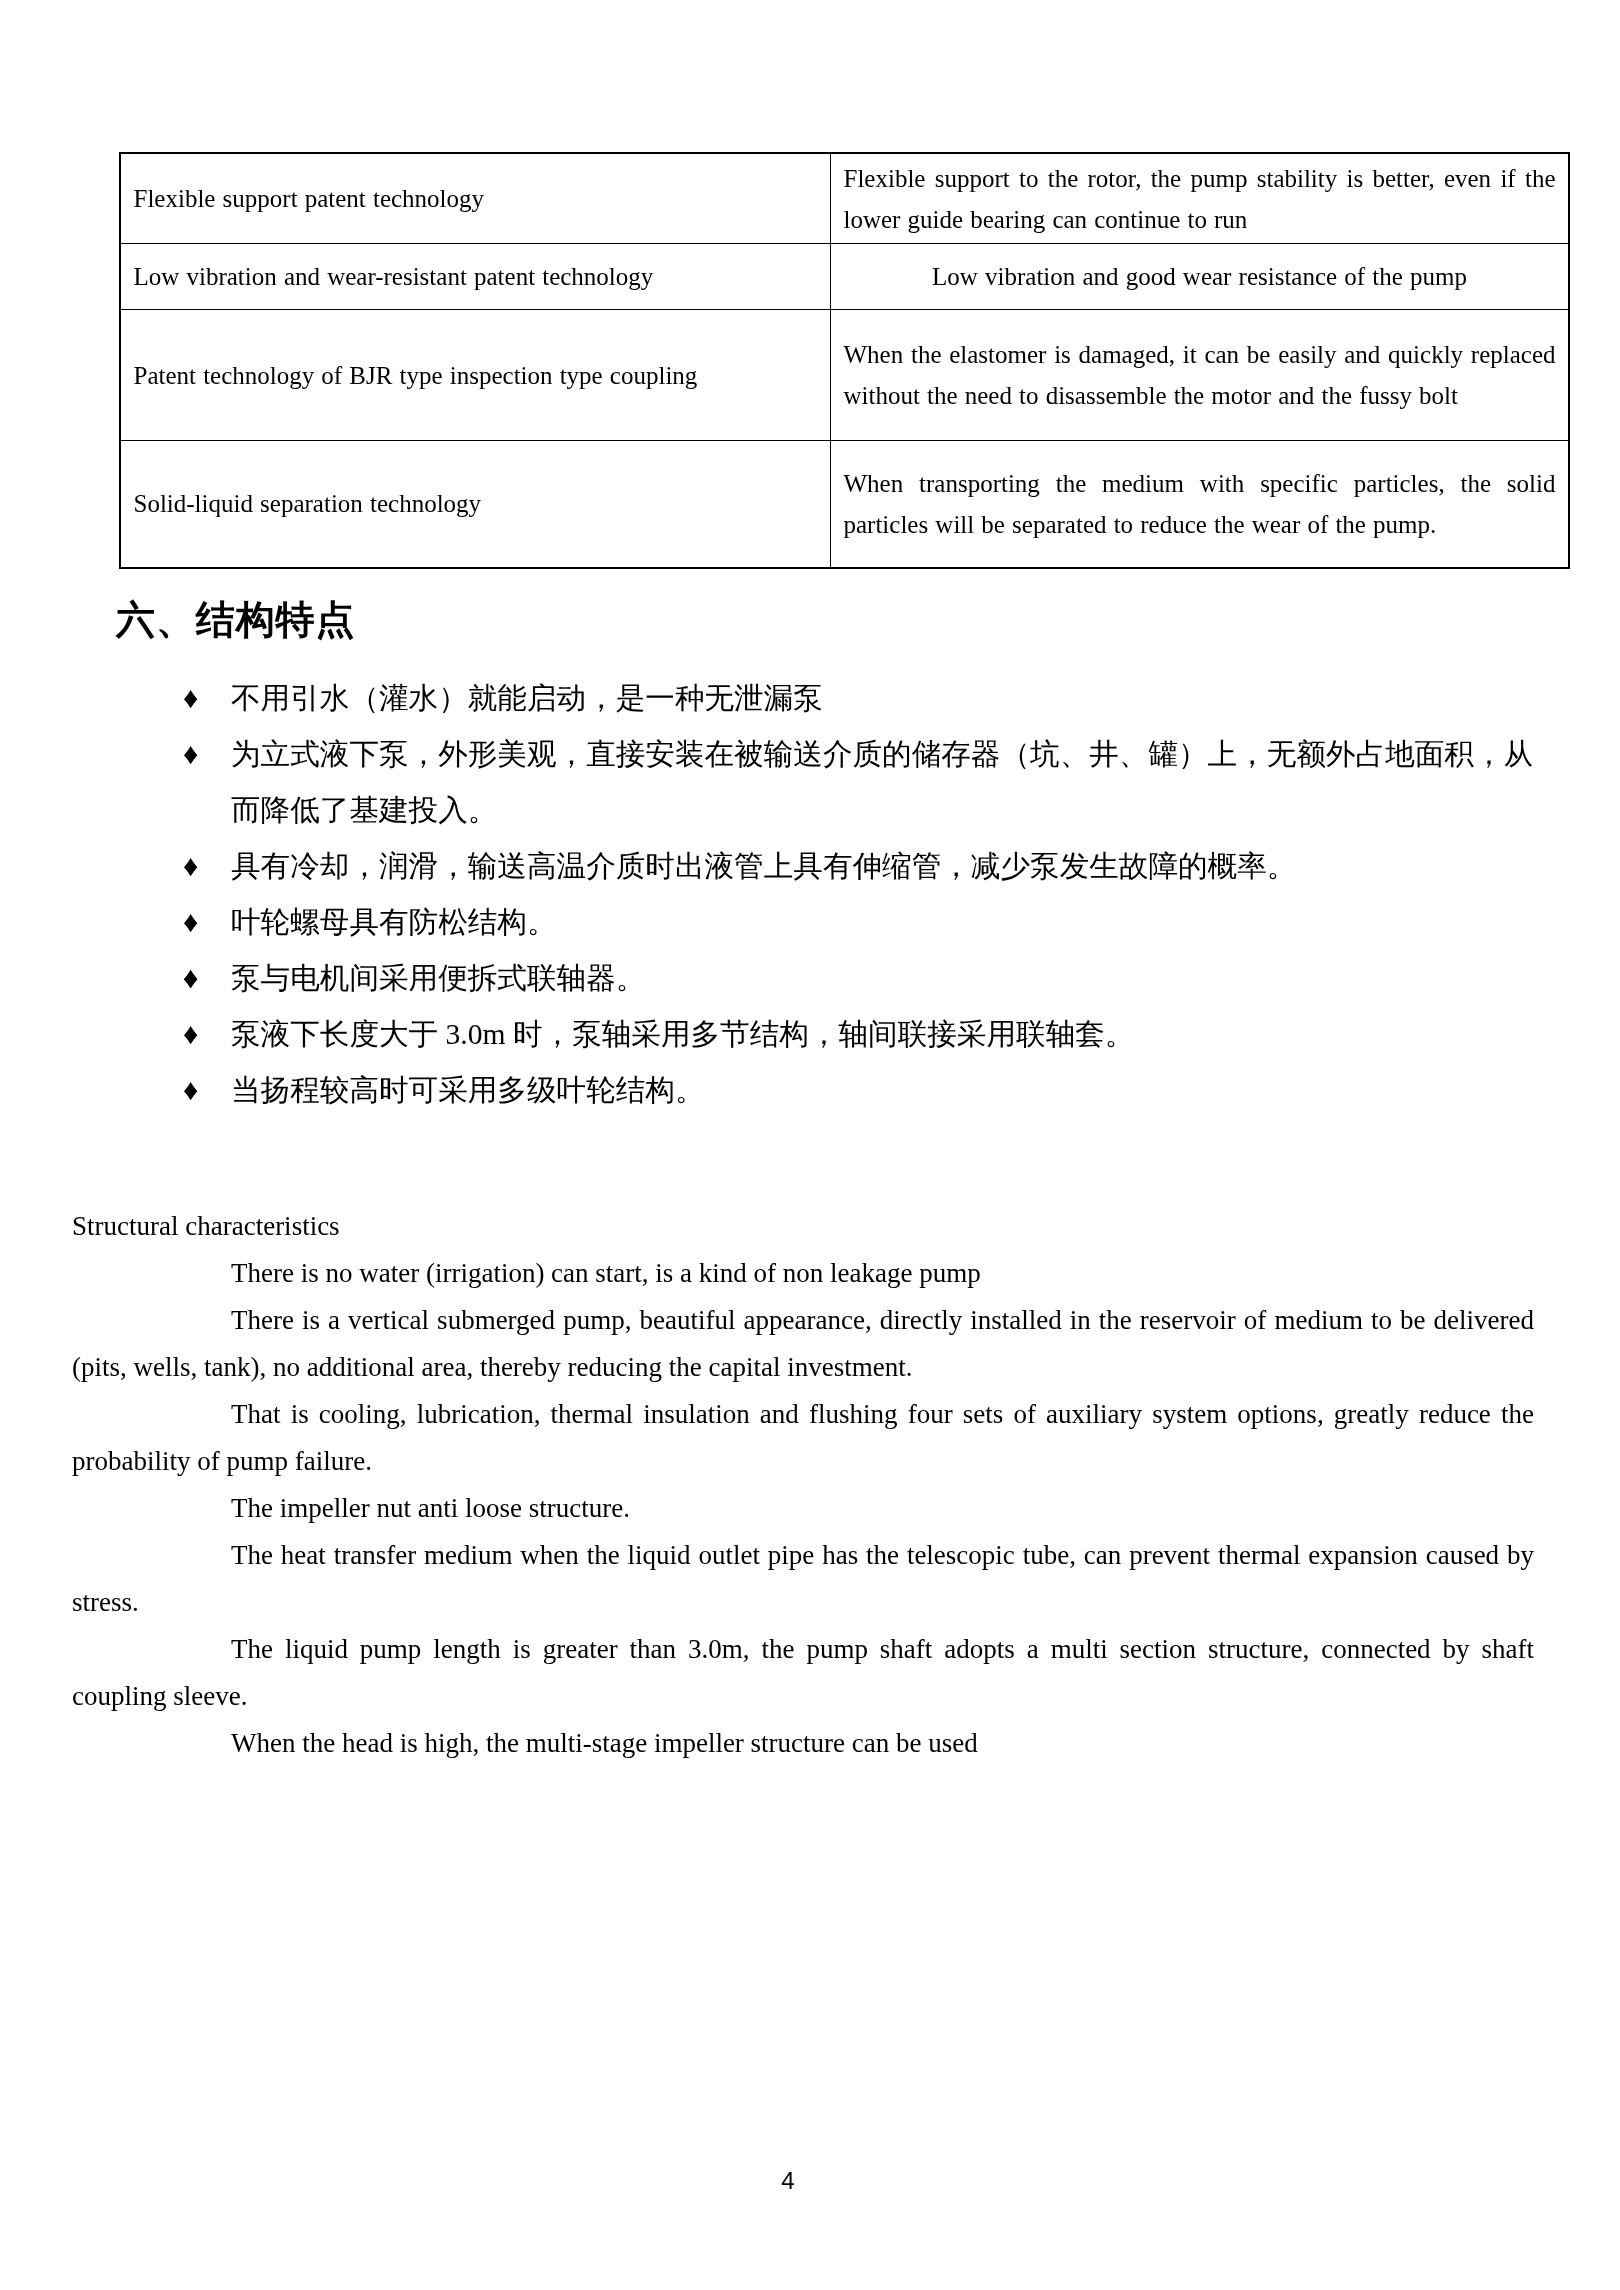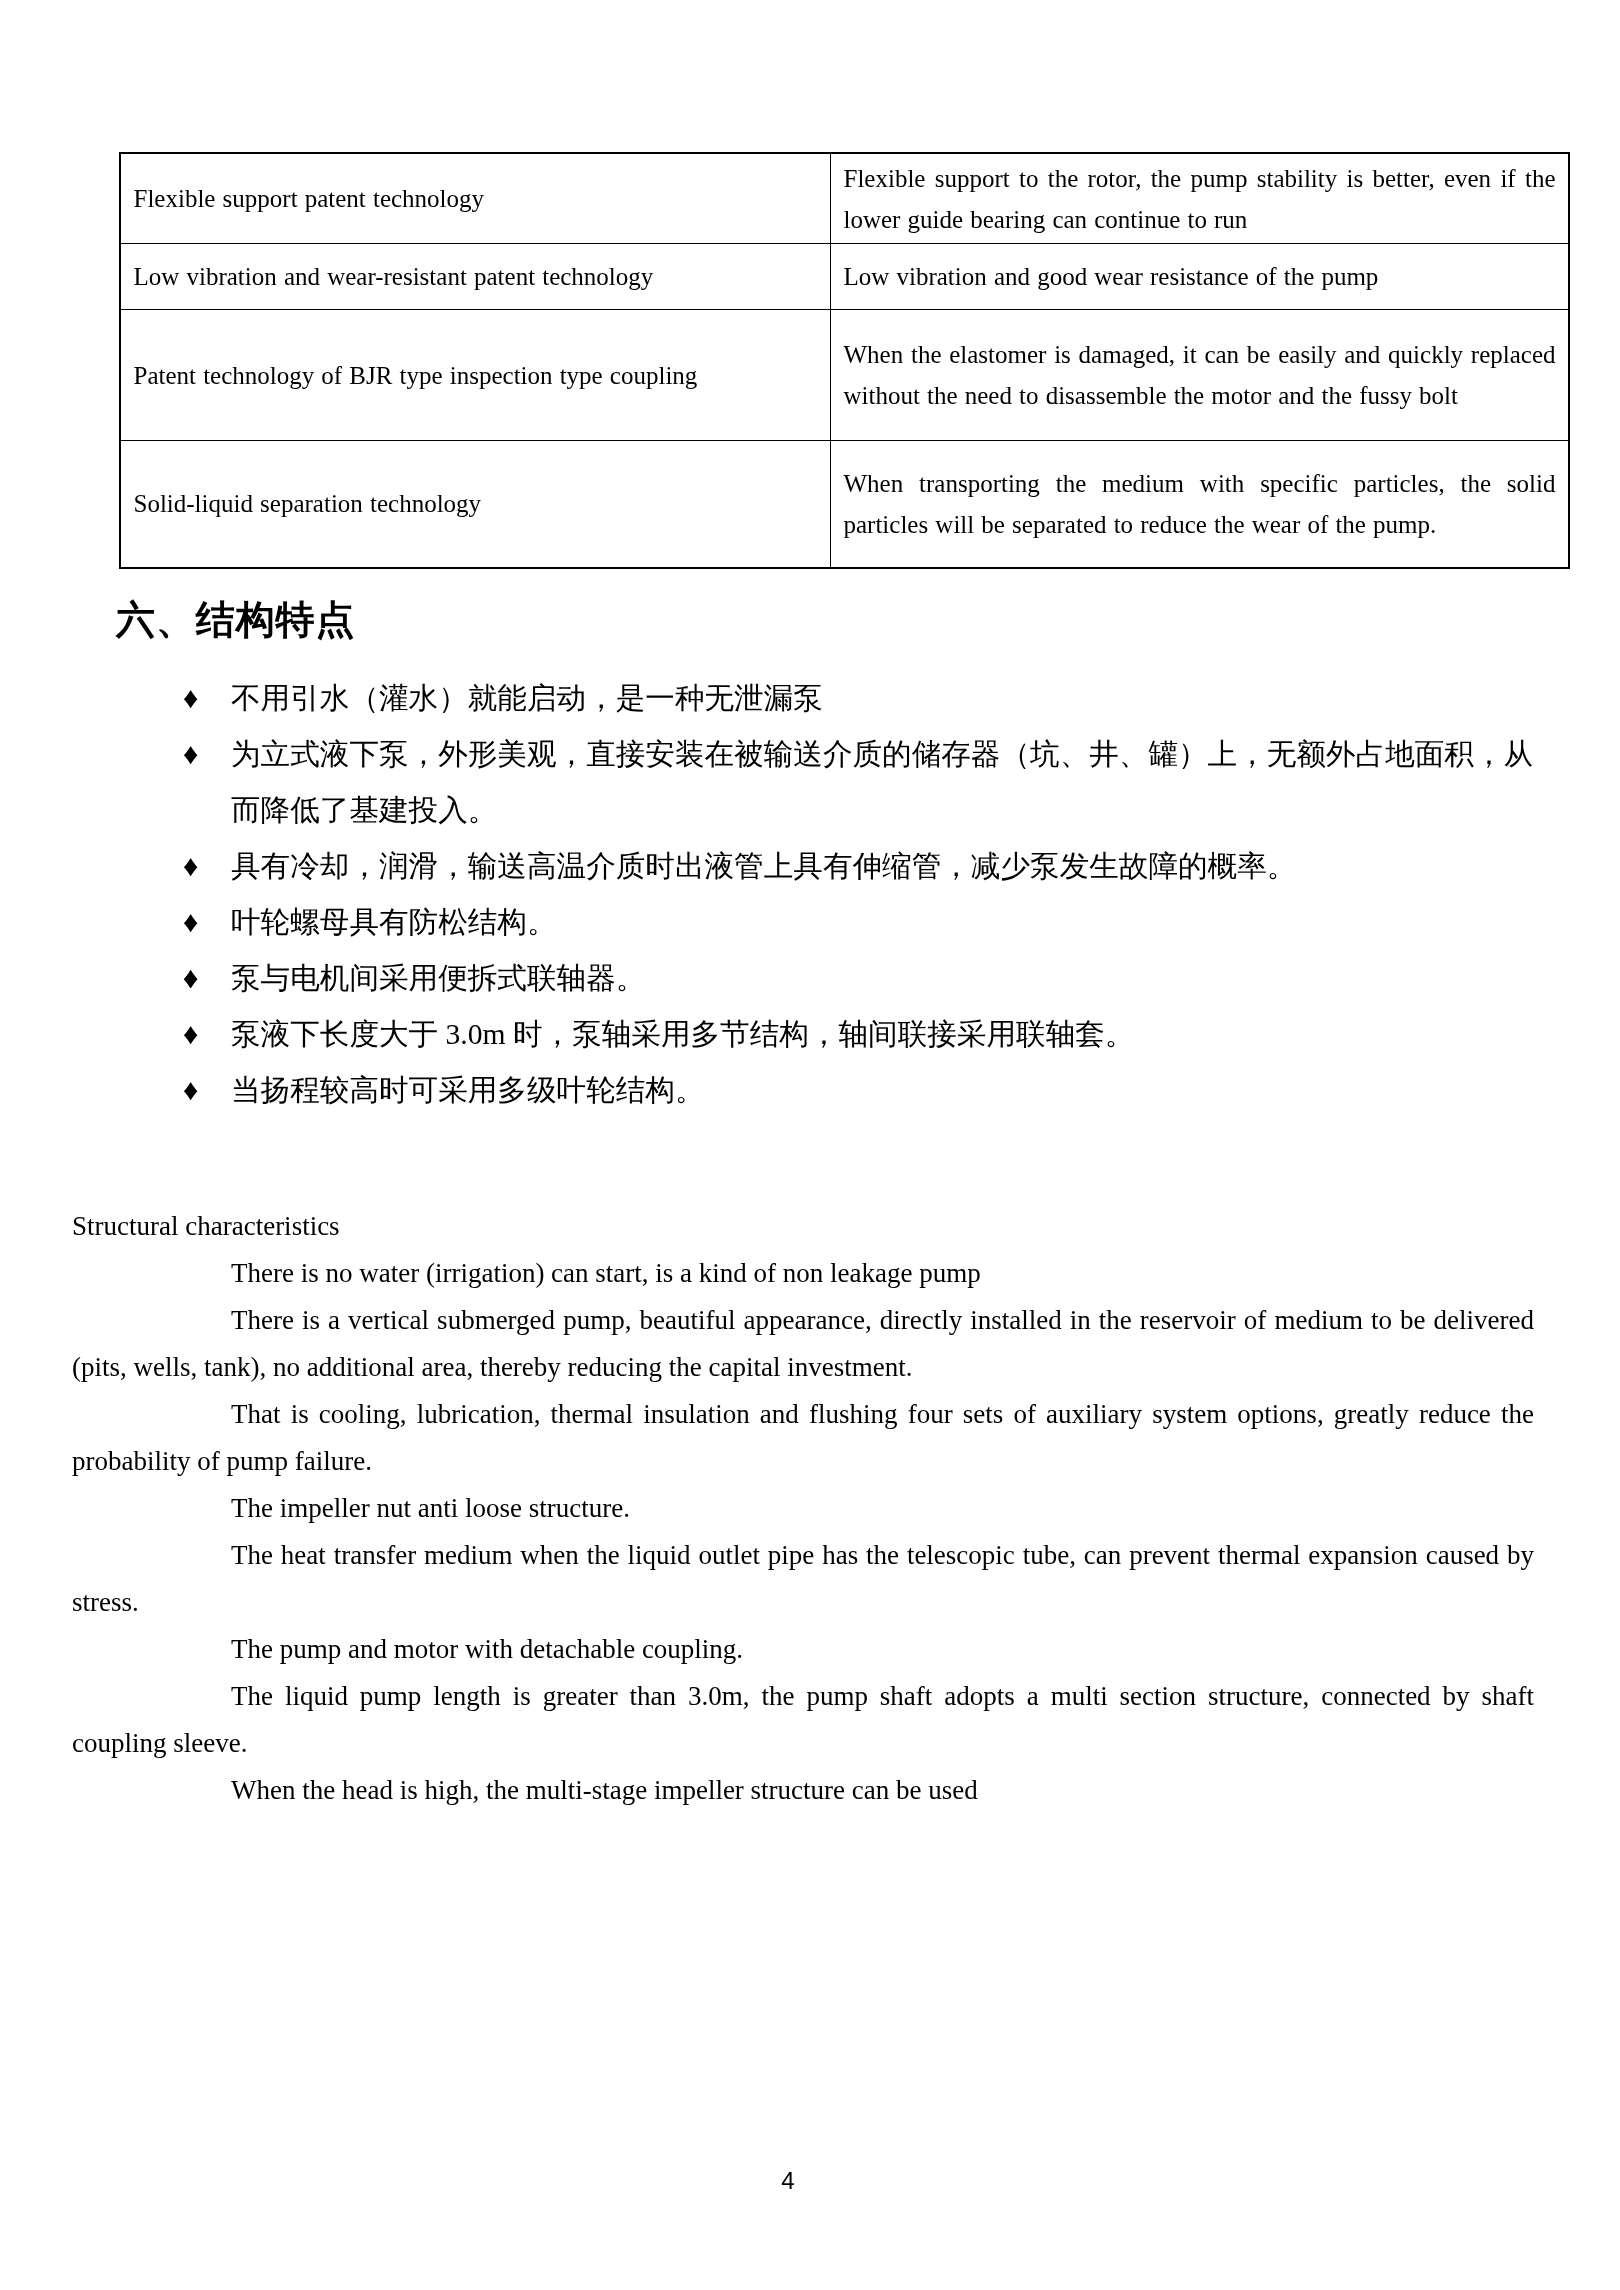--- a/index.html
+++ b/index.html
@@ -30,21 +30,21 @@
   table.features td {
     border: 1.8px solid #000;
     font-size: 25px;
     line-height: 41px;
     vertical-align: middle;
     padding: 3.6px 12.5px;
     word-spacing: 0.9px;
   }
   td.feature-cell { width: 684px; text-align: left; }
   td.desc-cell    { text-align: justify; }
-  td.desc-center  { }
+  td.desc-center  { text-align: center; }
   tr.row-1 { height: 87px; }
   tr.row-2 { height: 66px; }
   tr.row-3 { height: 131px; }
   tr.row-4 { height: 127px; }
 
   
   .section-heading {
     position: absolute;
     top: 593px;
     left: 116px;
@@ -166,19 +166,18 @@
   </li>
 </ul>
 
 <div class="english-block">
   <p>Structural characteristics</p>
   <p class="indented">There is no water (irrigation) can start, is a kind of non leakage pump</p>
   <p class="indented">There is a vertical submerged pump, beautiful appearance, directly installed in the reservoir of medium to be delivered (pits, wells, tank), no additional area, thereby reducing the capital investment.</p>
   <p class="indented">That is cooling, lubrication, thermal insulation and flushing four sets of auxiliary system options, greatly reduce the probability of pump failure.</p>
   <p class="indented">The impeller nut anti loose structure.</p>
   <p class="indented">The heat transfer medium when the liquid outlet pipe has the telescopic tube, can prevent thermal expansion caused by stress.</p>
-  <p class="indented">The pump and motor with detachable coupling.</p>
   <p class="indented">The liquid pump length is greater than 3.0m, the pump shaft adopts a multi section structure, connected by shaft coupling sleeve.</p>
   <p class="indented">When the head is high, the multi-stage impeller structure can be used</p>
 </div>
 
 <div class="page-footer">4</div>
 
 
 </body></html>

